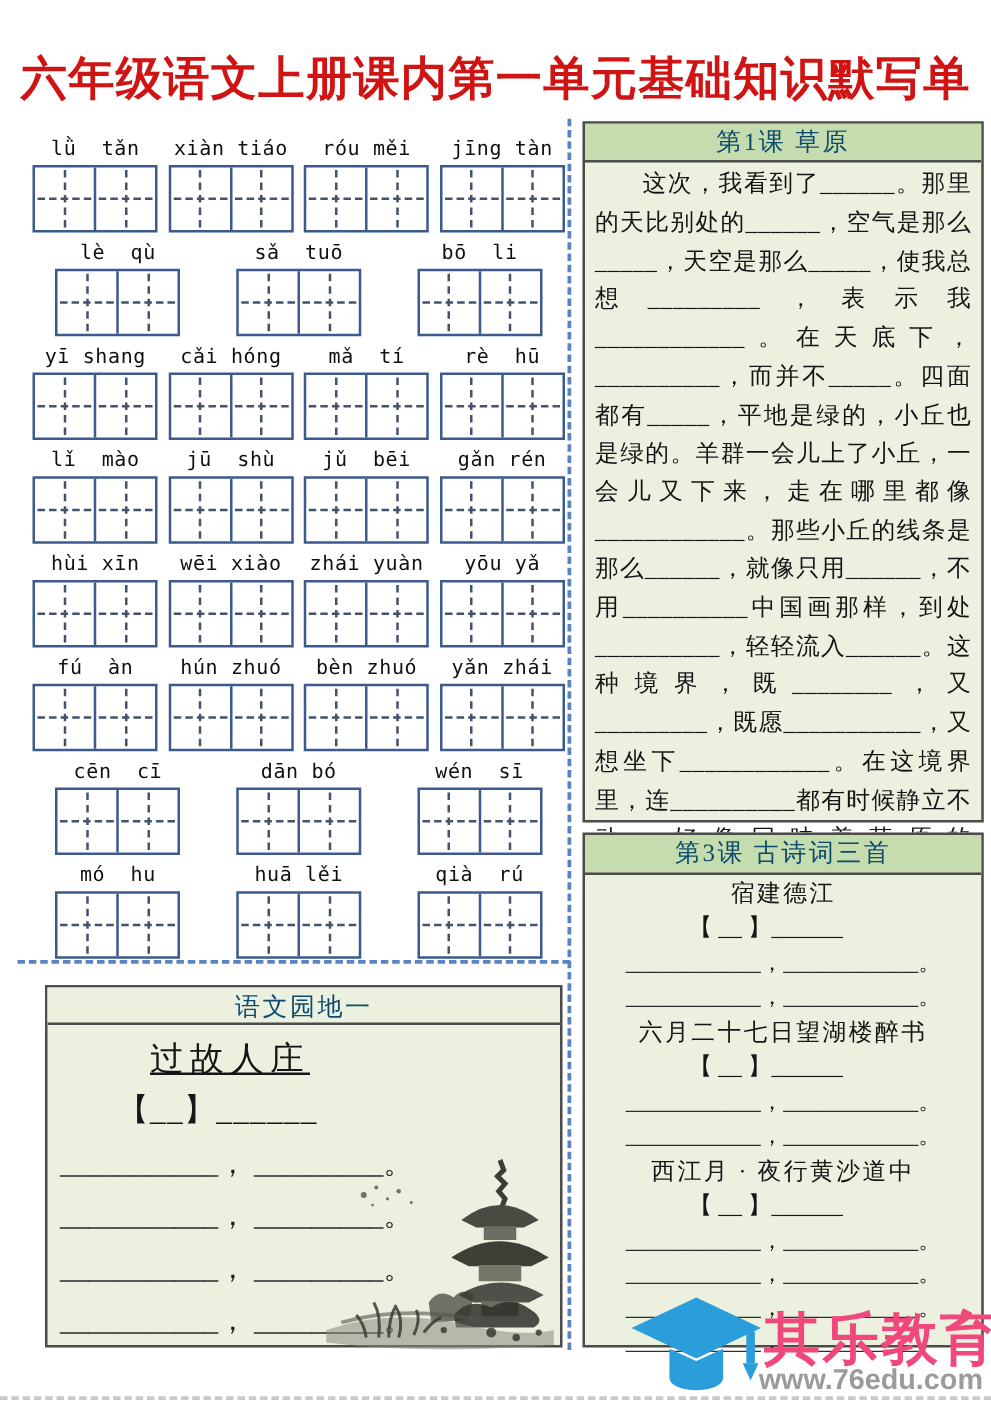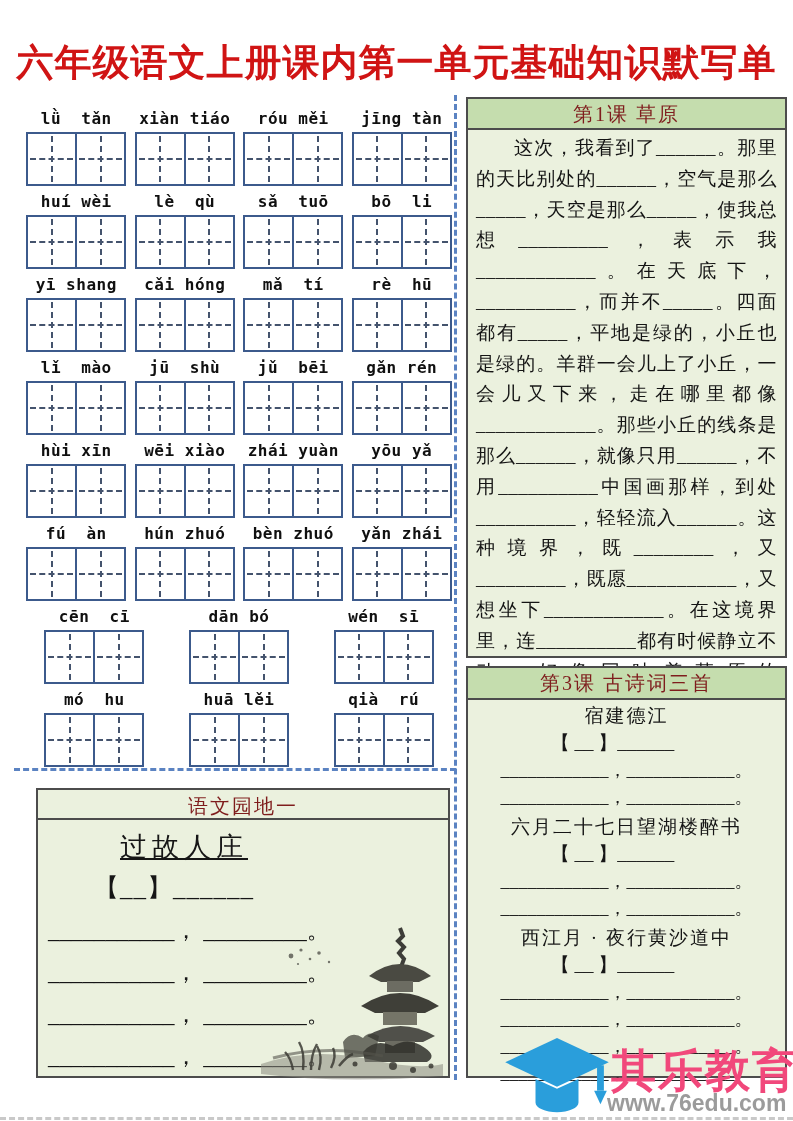--- a/index.html
+++ b/index.html
@@ -9,21 +9,21 @@
     font-family:"Liberation Serif","DejaVu Serif",serif; color:#161616;
   }
   .page-title {
     position:absolute; top:38px; left:0; width:100%;
     text-align:center; font-size:37px; font-weight:bold;
     color:#d01414; letter-spacing:1px; white-space:nowrap;
   }
   
   #pinyin-rows { position:absolute; left:22px; top:106px; width:434px; }
   .py-row { display:flex; height:83px; }
-  .py-col { flex:1; display:flex; flex-direction:column; align-items:center;font-weight:bold; }
+  .py-col { flex:1; display:flex; flex-direction:column; align-items:center; }
   .py-label {
     height:26px; line-height:26px; font-size:16px; color:#101010;
     font-family:"DejaVu Sans Mono",monospace; white-space:pre; letter-spacing:0.5px;
   }
   .grid-pair { width:100px; height:54px; border:2px solid #3c5a8c; display:flex; background:#fff; }
   .grid-cell { flex:1; position:relative; }
   .grid-cell + .grid-cell { border-left:2px solid #3c5a8c; }
   .grid-cell::before {
     content:""; position:absolute; left:50%; top:2px; bottom:2px;
     border-left:2px dashed #44536d; margin-left:-1px;
@@ -33,21 +33,21 @@
     border-top:2px dashed #44536d; margin-top:-1px;
   }
   
   .v-divider { position:absolute; left:454px; top:95px; height:985px; width:0; border-left:3px dashed #5b83c2; }
   .h-divider { position:absolute; left:14px; top:768px; width:442px; height:0; border-top:3px dashed #5b83c2; }
   .bottom-edge { position:absolute; left:0; bottom:1px; width:100%; height:0; border-top:3px dashed #c9c9c9; }
   
   .box { position:absolute; border:2px solid #4c4c4c; background:#ebf1de; }
   .box-header {
     border-bottom:2px solid #4c4c4c; text-align:center;
-    font-size:20px; color:#7f1d1d; letter-spacing:2px;
+    font-size:20px; color:#0c4a6e; letter-spacing:2px;
   }
   #box-lesson1 { left:466px; top:97px; width:321px; height:561px; }
   #box-lesson1 .box-header { height:31px; line-height:30px; background:#c5ddae; }
   .passage {
     padding:3px 8px 0 8px; font-size:19px; line-height:30.8px;
     text-align:justify; text-indent:2em; letter-spacing:0.5px; color:#141414;
   }
   #box-lesson3 { left:466px; top:666px; width:321px; height:412px; }
   #box-lesson3 .box-header { height:32px; line-height:31px; background:#c5ddae; }
   .poem-title { text-align:center; font-size:19px; line-height:26px; margin-top:3px; letter-spacing:2px; }
@@ -102,27 +102,20 @@
       </div>
       <div class="py-col">
         <div class="py-label">jīng tàn</div>
         <div class="grid-pair">
           <div class="grid-cell"></div>
           <div class="grid-cell"></div>
         </div>
       </div>
     </div>
     <div class="py-row">
-      <div class="py-col">
-        <div class="py-label">huí wèi</div>
-        <div class="grid-pair">
-          <div class="grid-cell"></div>
-          <div class="grid-cell"></div>
-        </div>
-      </div>
       <div class="py-col">
         <div class="py-label">lè  qù</div>
         <div class="grid-pair">
           <div class="grid-cell"></div>
           <div class="grid-cell"></div>
         </div>
       </div>
       <div class="py-col">
         <div class="py-label">sǎ  tuō</div>
         <div class="grid-pair">

